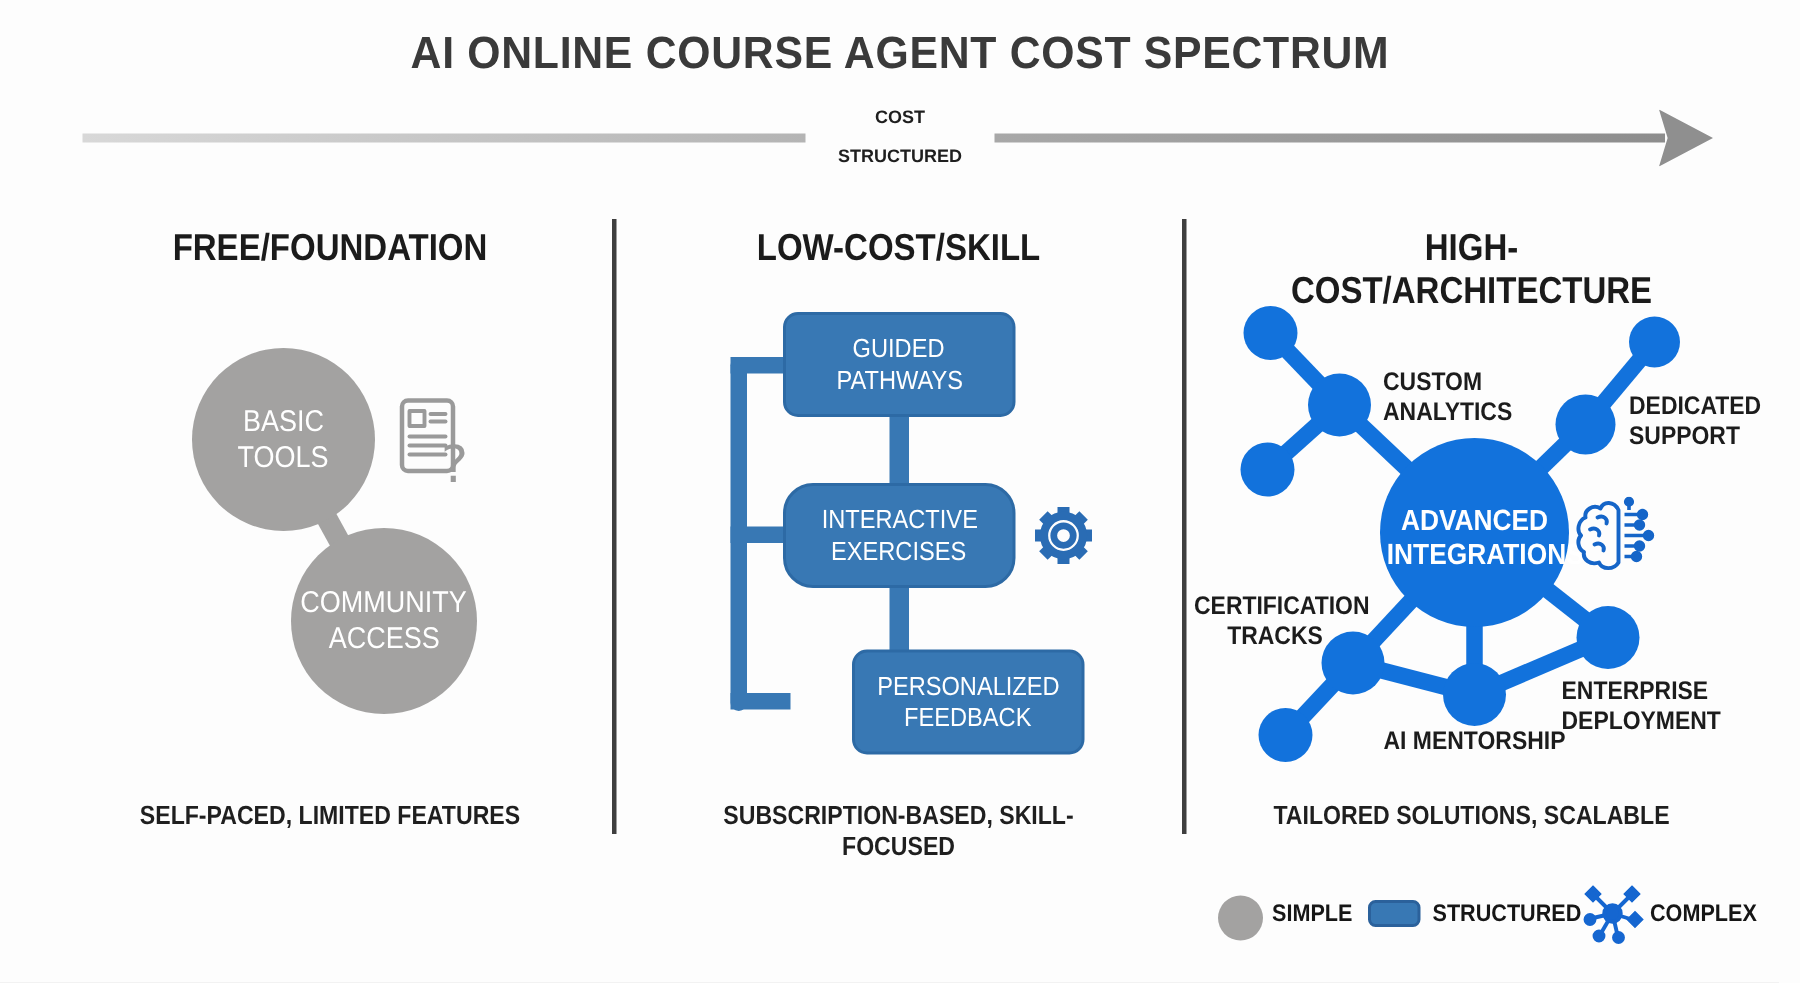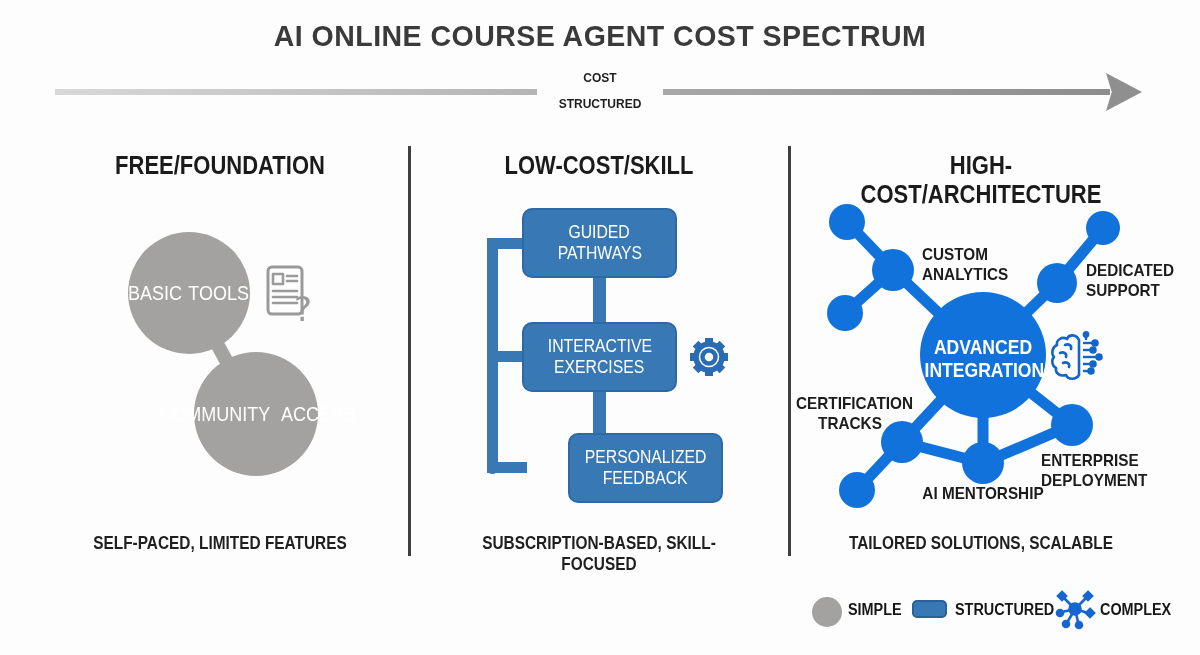--- a/index.html
+++ b/index.html
@@ -30,38 +30,38 @@
 
   .col-header{top:151px;width:320px;text-align:center;font-size:25px;font-weight:700;
     color:#1b1b1b;transform:scaleX(0.88);}
   .h-free{left:60px;} .h-low{left:439px;} .h-high{left:821px;}
 
   .col-footer{top:533px;width:320px;text-align:center;font-size:17.5px;font-weight:700;
     color:#1f1f1f;transform:scaleX(0.88);}
   .f-free{left:60px;} .f-low{left:439px;} .f-high{left:821px;}
 
   
-  .gray-circle{border-radius:50%;background:#a3a2a1;display:flex;flex-direction:row;
+  .gray-circle{border-radius:50%;background:#a3a2a1;display:flex;flex-direction:column;
     align-items:center;justify-content:center;color:#fff;font-size:20px;line-height:1.2;
     text-align:center;}
   .c-basic{left:128px;top:232px;width:122px;height:122px;}
   .c-community{left:194px;top:352px;width:124px;height:124px;}
   .gray-link{left:150px;top:280px;}
 
   
   .blue{background:#3878b4;}
   .bracket-v{left:487px;top:238px;width:11px;height:236px;border-radius:6px;}
   .bracket-stub{left:487px;width:40px;height:11px;}
   .stub-1{top:238px;} .stub-2{top:351px;} .stub-3{top:462px;}
   .mid-link{left:593px;width:13px;}
   .ml-1{top:274px;height:50px;} .ml-2{top:390px;height:46px;}
   .skill-box{left:522px;width:155px;height:70px;border:2px solid #2d6aa5;border-radius:10px;
     box-sizing:border-box;display:flex;flex-direction:column;align-items:center;justify-content:center;
     color:#fff;font-size:17.5px;line-height:1.22;text-align:center;}
-  .box-1{top:208px;} .box-2{top:322px;} .box-3{top:433px;margin-left:46px;}
+  .box-1{top:208px;} .box-2{top:322px;border-radius:20px;} .box-3{top:433px;margin-left:46px;}
 
   
   .net-label{font-size:17px;font-weight:600;color:#1c1c1c;line-height:1.16;}
   .lab-center{left:918px;top:336px;width:130px;text-align:center;color:#fff;font-size:19.5px;
     font-weight:600;line-height:1.16;transform:scaleX(0.9);}
   .lab-custom{left:922px;top:245px;text-align:left;}
   .lab-dedicated{left:1086px;top:261px;text-align:left;}
   .lab-cert{left:790px;top:394px;width:120px;text-align:center;}
   .lab-ai{left:913px;top:484px;width:140px;text-align:center;}
   .lab-enterprise{left:1041px;top:451px;text-align:left;}

